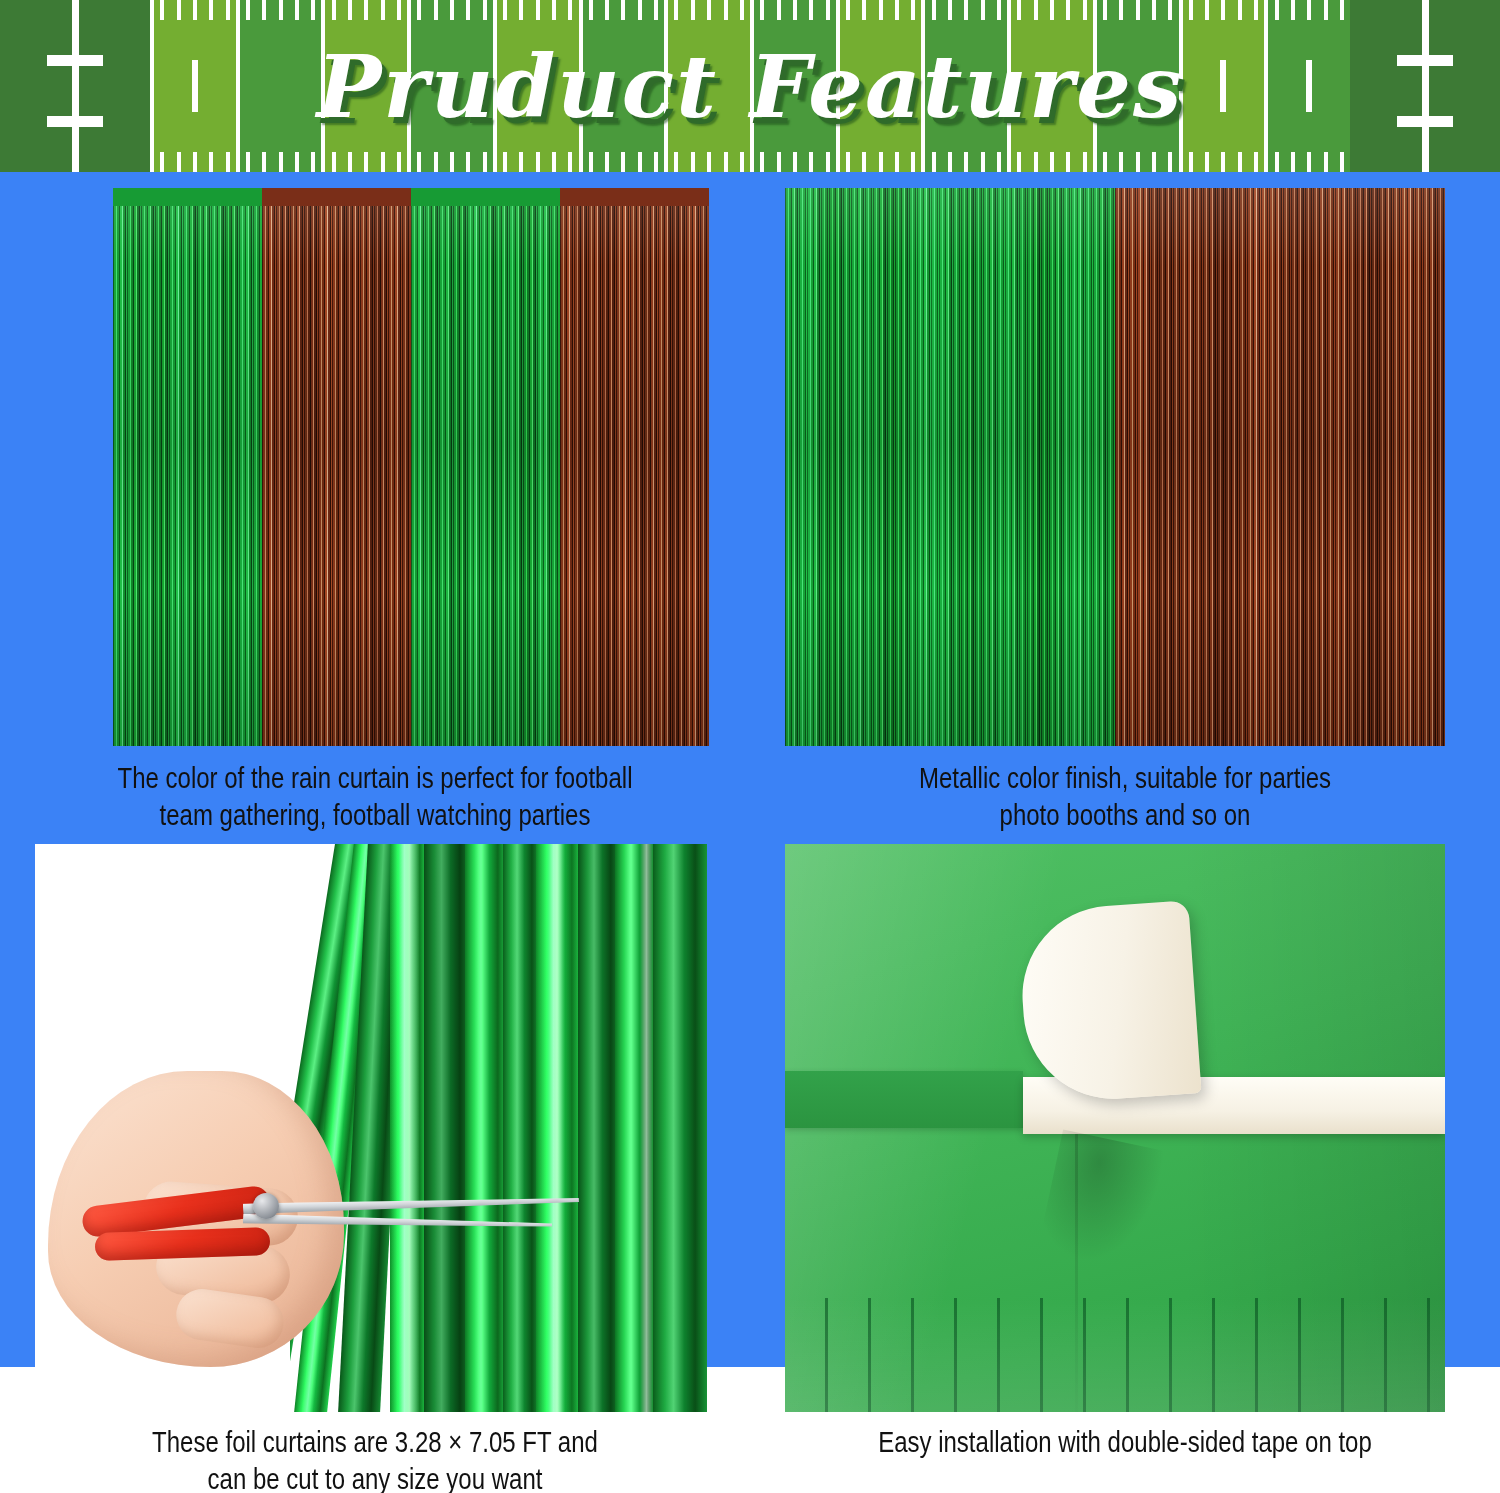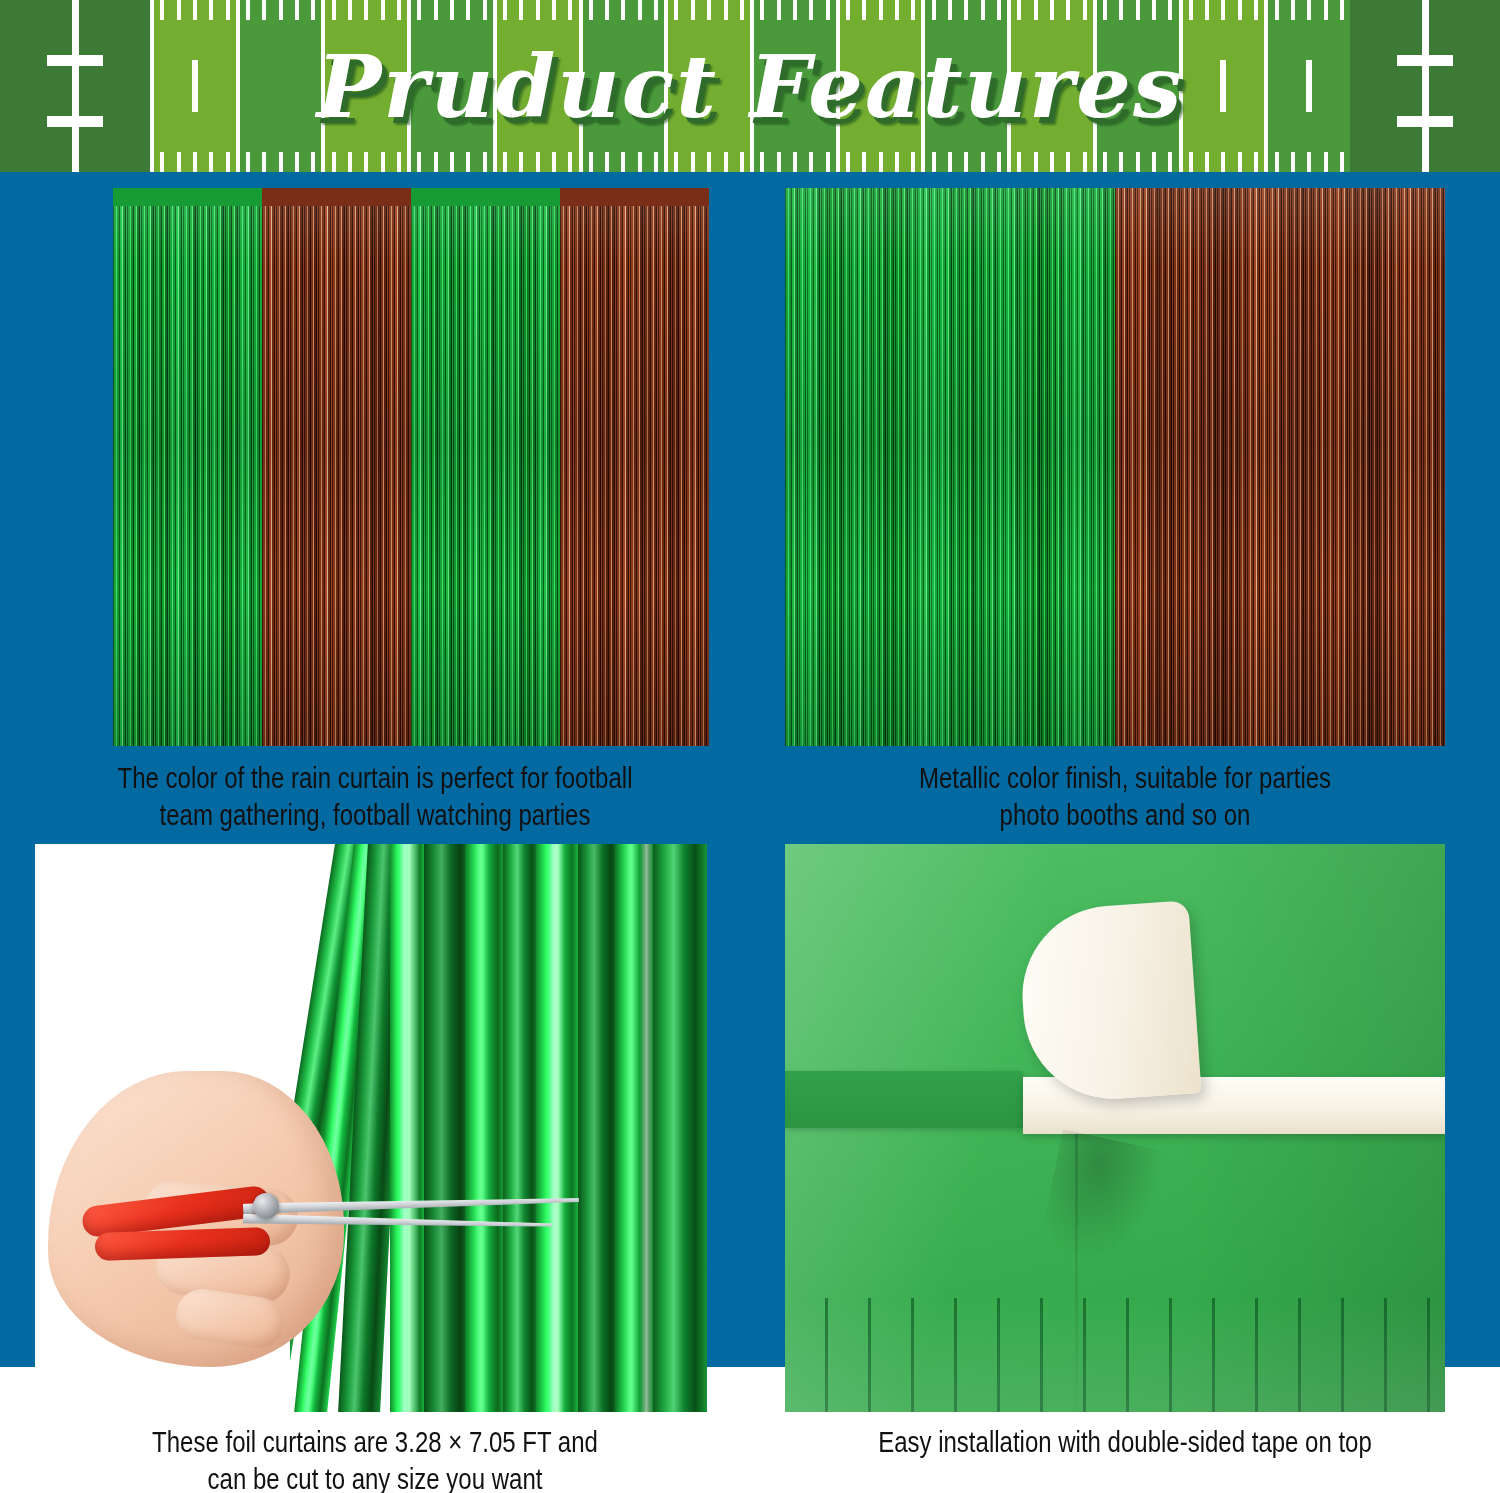--- a/index.html
+++ b/index.html
@@ -2,21 +2,21 @@
 <html><head>
 <meta charset="utf-8">
 <style>
   * { margin:0; padding:0; box-sizing:border-box; }
   html, body {
     width:1500px; height:1493px;
     background:#ffffff;
     font-family:"Liberation Sans", sans-serif;
     overflow:hidden;
   }
-  .page { position:relative; width:1500px; height:1367px; background:#0369a1; }
+  .page { position:relative; width:1500px; height:1367px; background:#3b82f6; }
 
   
   .banner {
     position:absolute; left:0; top:0; width:1500px; height:172px;
     overflow:hidden; background:#3D7A35;
   }
   .field-row { position:absolute; left:0; top:0; width:100%; height:100%; display:flex; }
   .endzone { position:relative; width:150px; height:100%; background:#3D7A35; flex:0 0 auto; }
   .endzone .goalpost-line {
     position:absolute; top:0; bottom:0; left:50%; width:7px;

